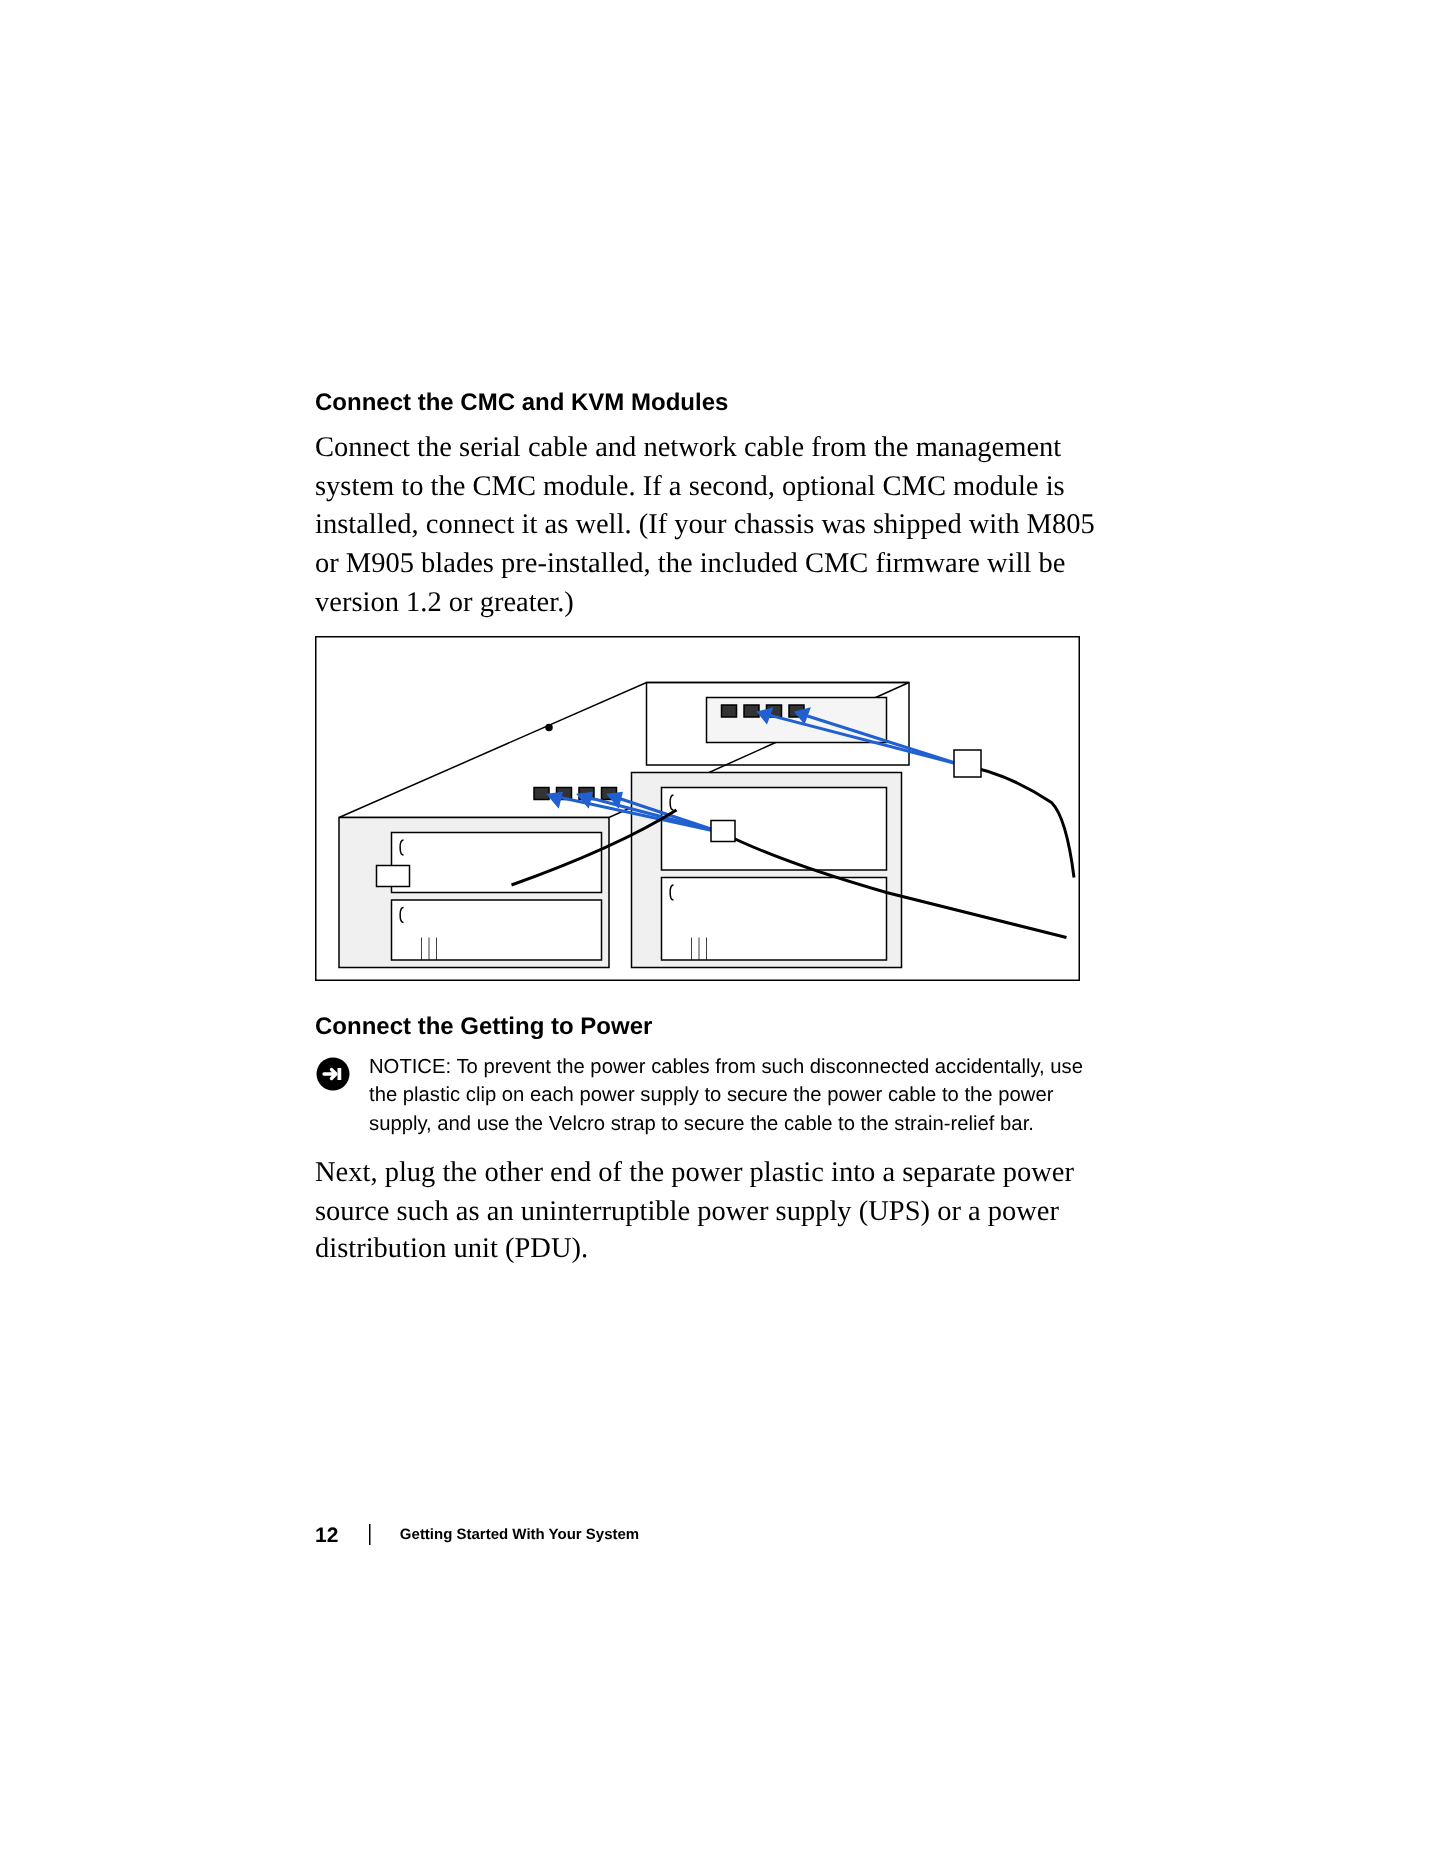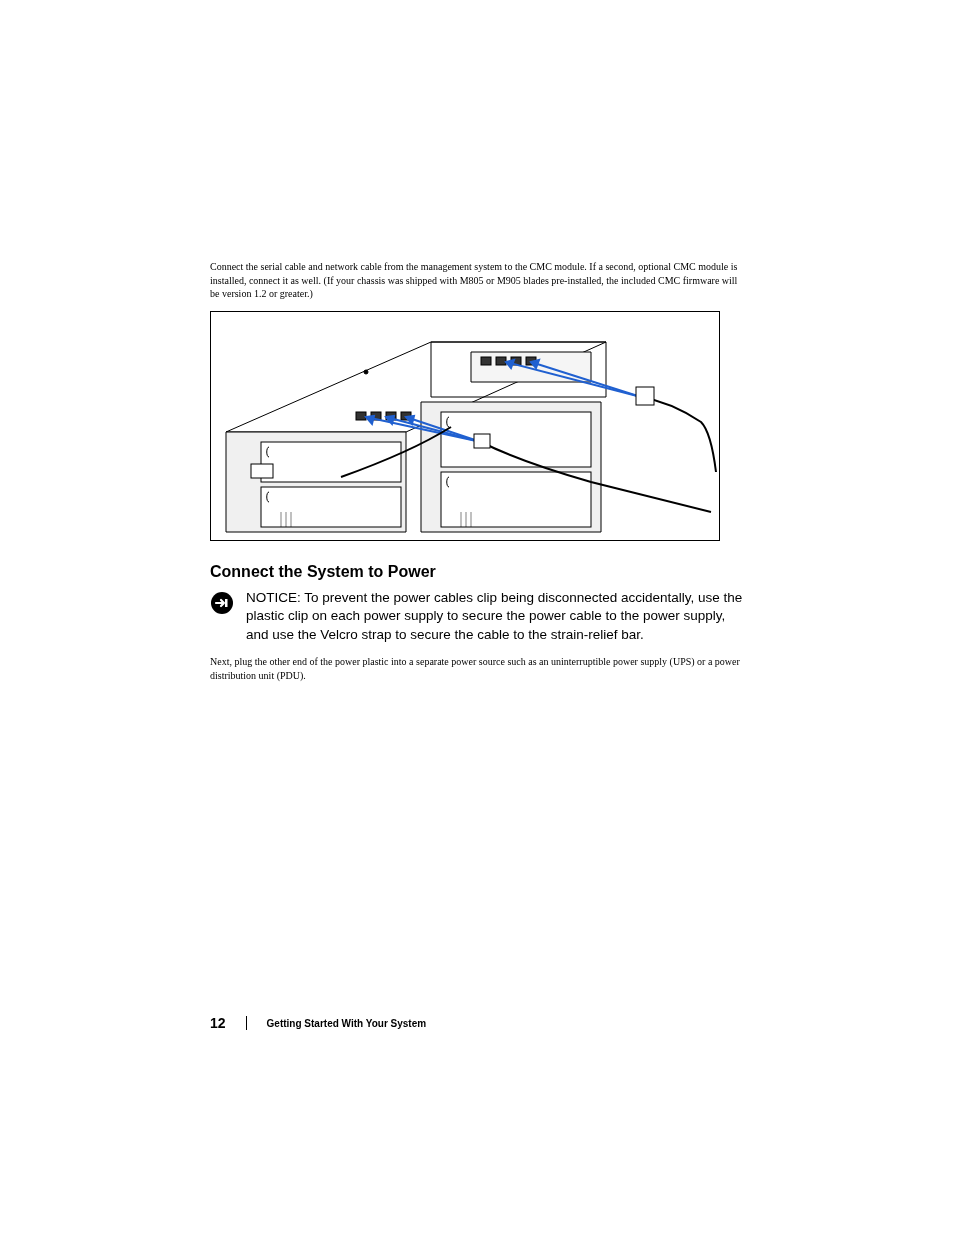--- a/index.html
+++ b/index.html
@@ -14,21 +14,21 @@
   .page {
     padding: 260px 210px 0 210px;
   }
   .heading {
     font-family: Arial, Helvetica, sans-serif;
     font-weight: bold;
     font-size: 16px;
     margin-bottom: 8px;
   }
   .body-text {
-    font-size: 10px;
+    font-size: 19px;
     line-height: 1.35;
     margin-bottom: 10px;
   }
   .figure {
     width: 510px;
     height: 230px;
     border: 1px solid #000;
     margin: 10px 0 22px 0;
     position: relative;
     background: #fff;
@@ -77,20 +77,21 @@
   .footer-title {
     font-size: 10px;
     font-weight: bold;
   }
 </style>
 </head>
 <body>
 
 <div class="page">
 
+  <div class="heading">Connect the CMC and KVM Modules</div>
   <p class="body-text">Connect the serial cable and network cable from the management system to the CMC module. If a second, optional CMC module is installed, connect it as well. (If your chassis was shipped with M805 or M905 blades pre-installed, the included CMC firmware will be version 1.2 or greater.)</p>
 
   <div class="figure">
     <svg viewBox="0 0 510 230" width="510" height="230">
 
       <g stroke="#000" stroke-width="1" fill="none">
 
         <path d="M 15 120 L 220 30 L 395 30 L 195 120 Z" fill="#fff"></path>
         <circle cx="155" cy="60" r="2" fill="#000"></circle>
 
@@ -149,32 +150,32 @@
         <path d="M 270 130 Q 310 150 380 170 Q 440 185 500 200"></path>
         <path d="M 240 115 Q 200 140 130 165"></path>
 
         <rect x="425" y="75" width="18" height="18" fill="#fff" stroke-width="1"></rect>
         <rect x="263" y="122" width="16" height="14" fill="#fff" stroke-width="1"></rect>
         <rect x="40" y="152" width="22" height="14" fill="#fff" stroke-width="1"></rect>
       </g>
     </svg>
   </div>
 
-  <div class="heading">Connect the System to Power</div>
+  <div class="heading">Connect the Getting to Power</div>
 
   <div class="notice-block">
     <div class="notice-icon">
       <svg viewBox="0 0 24 24" width="24" height="24">
         <circle cx="12" cy="12" r="11" fill="#000"></circle>
         <path d="M 6 12 L 14 12 M 14 12 L 11 9 M 14 12 L 11 15" stroke="#fff" stroke-width="2.2" fill="none" stroke-linecap="round"></path>
         <rect x="15" y="8" width="2.5" height="8" fill="#fff"></rect>
       </svg>
     </div>
     <div class="notice-text">
-      <span class="notice-label">NOTICE:</span><span> To prevent the power cables clip being disconnected accidentally, use the plastic clip on each power supply to secure the power cable to the power supply, and use the Velcro strap to secure the cable to the strain-relief bar.</span>
+      <span class="notice-label">NOTICE:</span><span> To prevent the power cables from such disconnected accidentally, use the plastic clip on each power supply to secure the power cable to the power supply, and use the Velcro strap to secure the cable to the strain-relief bar.</span>
     </div>
   </div>
 
   <p class="body-text">Next, plug the other end of the power plastic into a separate power source such as an uninterruptible power supply (UPS) or a power distribution unit (PDU).</p>
 
 </div>
 
 <div class="footer">
   <span class="page-num">12</span>
   <span class="footer-sep"></span>

